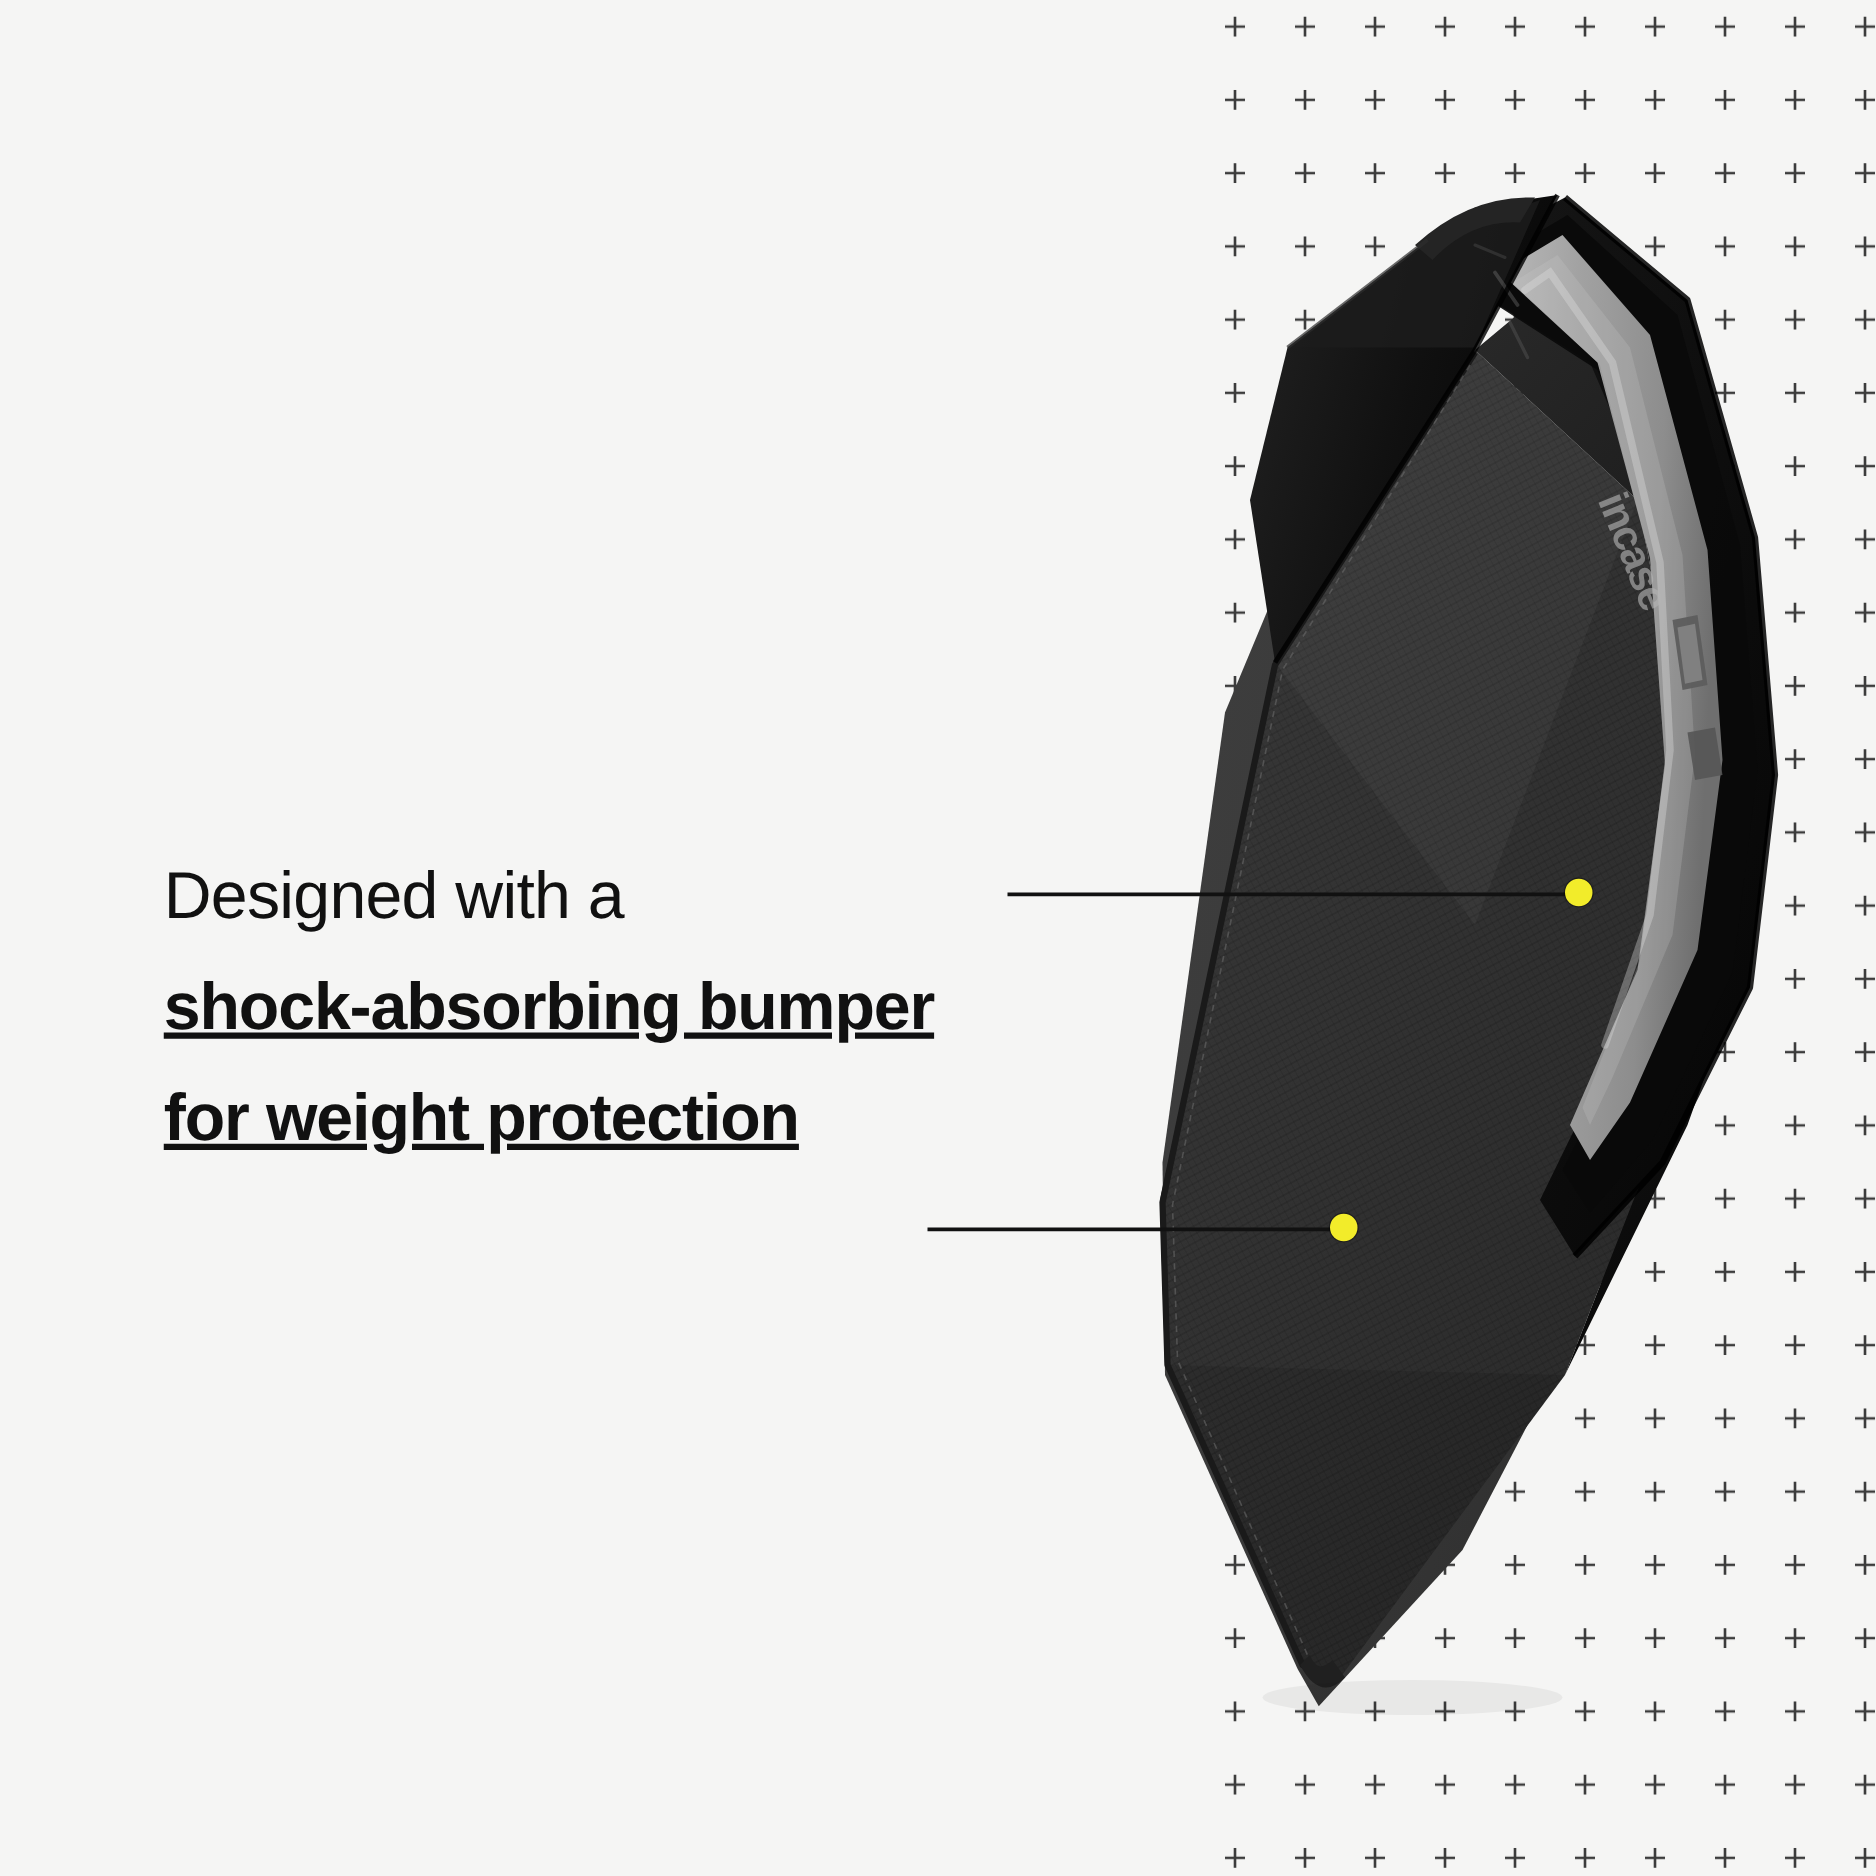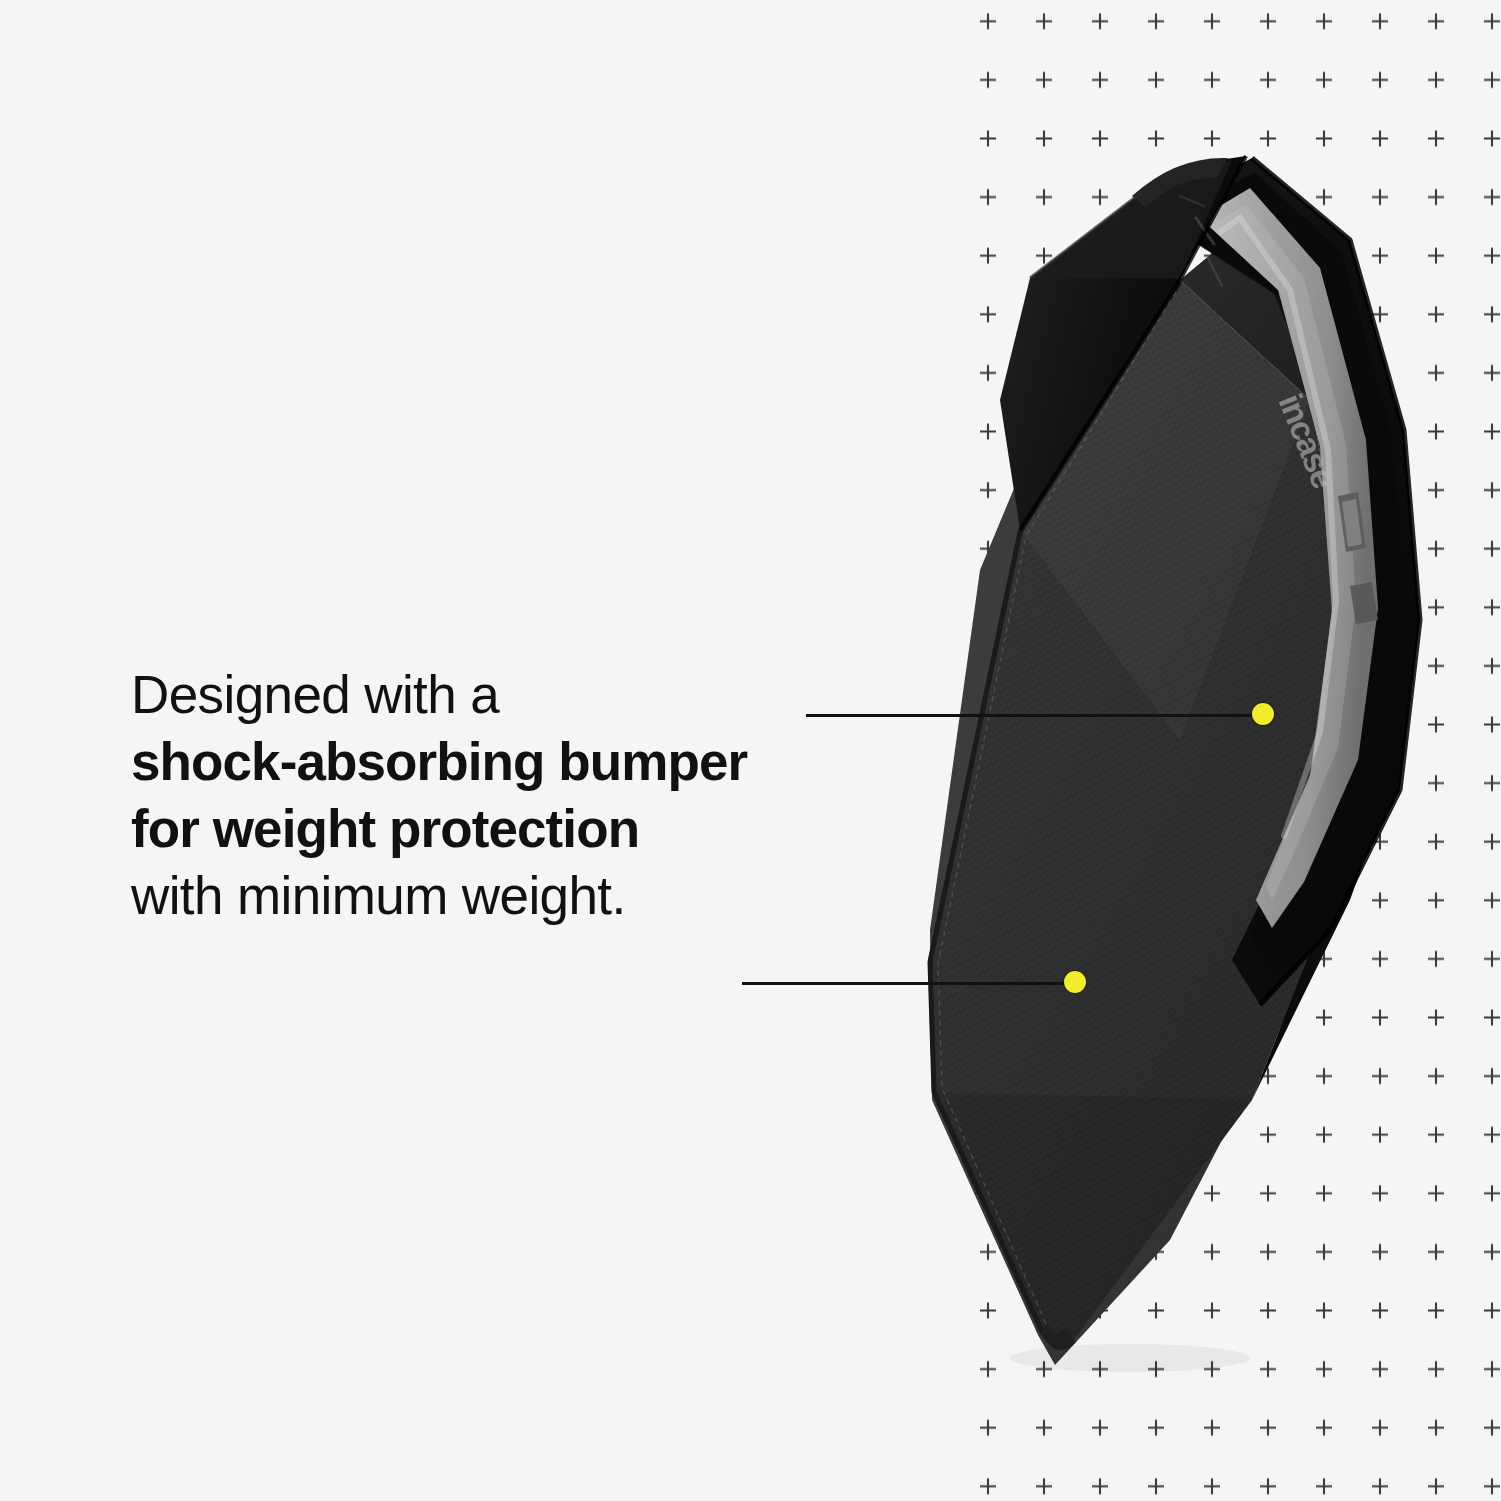--- a/index.html
+++ b/index.html
@@ -52,22 +52,22 @@
     position: absolute;
     left: 0;
     width: 700px;
     font-size: 53px;
     line-height: 67px;
     color: #111111;
     letter-spacing: -0.6px;
   }
   #para-1 { top: 608px; }
   #para-2 { top: 940px; }
-  .para b { font-weight: 700; letter-spacing: -0.9px; }
-  .para .ln { display: block; white-space: nowrap; }
+  .para b { font-weight: 700; letter-spacing: -0.9px; text-decoration: underline; }
+  .para .ln { display: block; white-space: nowrap; margin-top: 22px; }
 
   
   .leader {
     position: absolute;
     height: 0;
     border-top: 3px solid #111111;
   }
   #leader-1 { left: 806px; top: 714px; width: 460px; }
   #leader-2 { left: 742px; top: 982px; width: 336px; }
 
@@ -310,18 +310,17 @@
 
   <div id="copy">
 
     <h1 id="headline">
     </h1>
 
     <p class="para" id="para-1">
       <span class="ln">Designed with a</span>
       <b class="ln">shock-absorbing bumper</b>
       <b class="ln">for weight protection</b>
-      <span class="ln">with minimum weight.</span>
     </p>
 
 
   </div>
 </div>
 
 </body></html>

